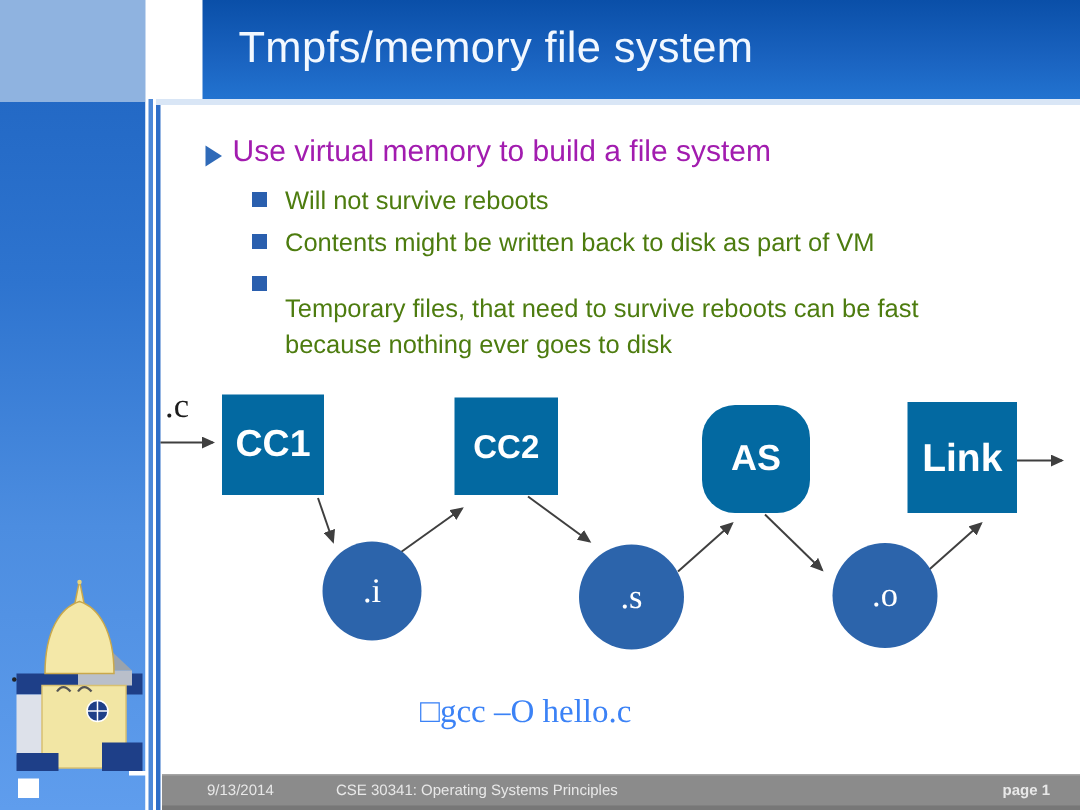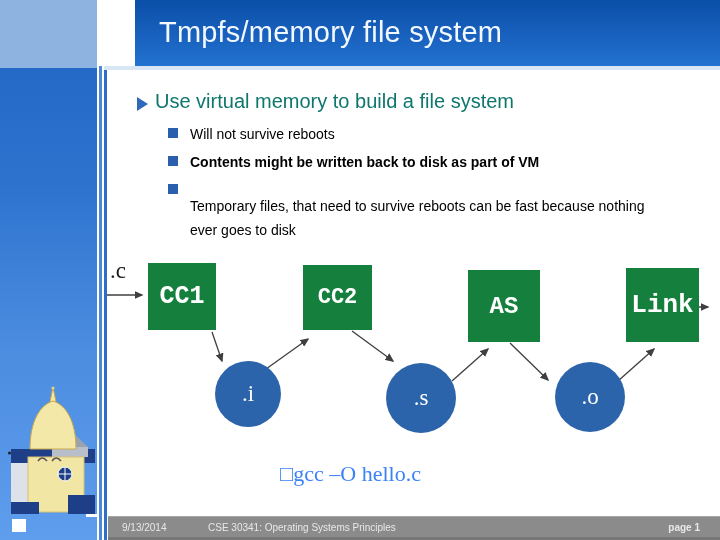--- a/index.html
+++ b/index.html
@@ -13,51 +13,51 @@
   .sidebar-top{position:absolute;left:0;top:0;width:97px;height:68px;background:#8fb3e0;}
   .gutter{position:absolute;left:97px;top:0;width:11px;height:540px;background:#ffffff;}
   .vline-a{position:absolute;left:99px;top:66px;width:3px;height:474px;background:#4c88d8;}
   .vline-b{position:absolute;left:104px;top:66px;width:3px;height:474px;background:#2e6ec8;}
   
   .titlebar{position:absolute;left:104px;top:0;width:616px;height:66px;
     background:linear-gradient(180deg,#0a4fa8 0%,#1a63c0 60%,#2273d0 100%);margin-left:31px;}
   .titlebar-edge{position:absolute;left:104px;top:66px;width:616px;height:4px;background:#d9e6f6;}
   .title-text{position:absolute;left:24px;top:16px;font-size:29px;color:#f2f8ff;letter-spacing:0.2px;}
   
-  .bullet-main{position:absolute;left:155px;top:90px;width:520px;font-size:20px;color:#0f766e;}
+  .bullet-main{position:absolute;left:155px;top:90px;width:520px;font-size:20px;color:#a21caf;}
   .tri-bullet{position:absolute;left:137px;top:97px;width:0;height:0;
     border-top:7px solid transparent;border-bottom:7px solid transparent;border-left:11px solid #2f6ab8;}
   .sq-bullet{position:absolute;left:168px;width:10px;height:10px;background:#2a5fae;}
-  .sub{position:absolute;left:190px;font-size:14px;line-height:24px;color:#000000;}
+  .sub{position:absolute;left:190px;font-size:17px;line-height:24px;color:#4d7c0f;}
   .sub1{top:122px;width:500px;}
-  .sub2{top:150px;width:520px;font-weight:bold;}
+  .sub2{top:150px;width:520px;}
   .sub3{top:194px;width:475px;}
   
   .arrows{position:absolute;left:0;top:0;width:720px;height:540px;pointer-events:none;}
-  .node-box{position:absolute;background:#15803d;color:#ffffff;font-weight:bold;
-    display:flex;align-items:center;justify-content:center;font-family:Liberation Mono, monospace;}
+  .node-box{position:absolute;background:#0369a1;color:#ffffff;font-weight:bold;
+    display:flex;align-items:center;justify-content:center;}
   .box-cc1{left:148px;top:263px;width:68px;height:67px;font-size:25px;}
   .box-cc2{left:303px;top:265px;width:69px;height:65px;font-size:22px;}
-  .box-as{left:468px;top:270px;width:72px;height:72px;font-size:24px;}
-  .box-link{left:626px;top:268px;width:73px;height:74px;font-size:26px;}
+  .box-as{left:468px;top:270px;width:72px;height:72px;font-size:24px;border-radius:22px;}
+  .box-link{left:605px;top:268px;width:73px;height:74px;font-size:26px;}
   .node-circle{position:absolute;background:#2c64ab;border-radius:50%;color:#ffffff;
     font-family:"Liberation Serif",serif;font-size:23px;display:flex;align-items:center;justify-content:center;}
   .circ-i{left:215px;top:361px;width:66px;height:66px;}
   .circ-s{left:386px;top:363px;width:70px;height:70px;}
   .circ-o{left:555px;top:362px;width:70px;height:70px;}
   .file-label{position:absolute;font-family:"Liberation Serif",serif;font-size:23px;color:#1c1c1c;}
   .label-c{left:110px;top:258px;}
   .label-out{left:724px;top:262px;}
   .caption{position:absolute;left:280px;top:461px;font-family:"Liberation Serif",serif;
     font-size:22px;color:#3b82f6;}
   
   .footerbar{position:absolute;left:108px;top:516px;width:612px;height:21px;background:#8b8b8b;
     border-top:1px solid #a5a5a5;}
   .footer-strip{position:absolute;left:108px;top:537px;width:612px;height:3px;background:#777777;}
-  .footer-text{position:absolute;top:5px;font-size:10px;color:#e8e8e8;}
+  .footer-text{position:absolute;top:5px;font-size:10px;color:#e8e8e8;margin-left:16px;}
   .f-date{left:14px;}
   .f-course{left:100px;width:300px;text-align:left;}
   .f-page{right:20px;font-weight:bold;}
   
   .dome{position:absolute;left:8px;top:385px;}
   .white-square{position:absolute;left:12px;top:519px;width:14px;height:13px;background:#ffffff;}
   .white-line{position:absolute;left:86px;top:514px;width:12px;height:3px;background:#ffffff;}
 </style>
 </head>
 <body>

